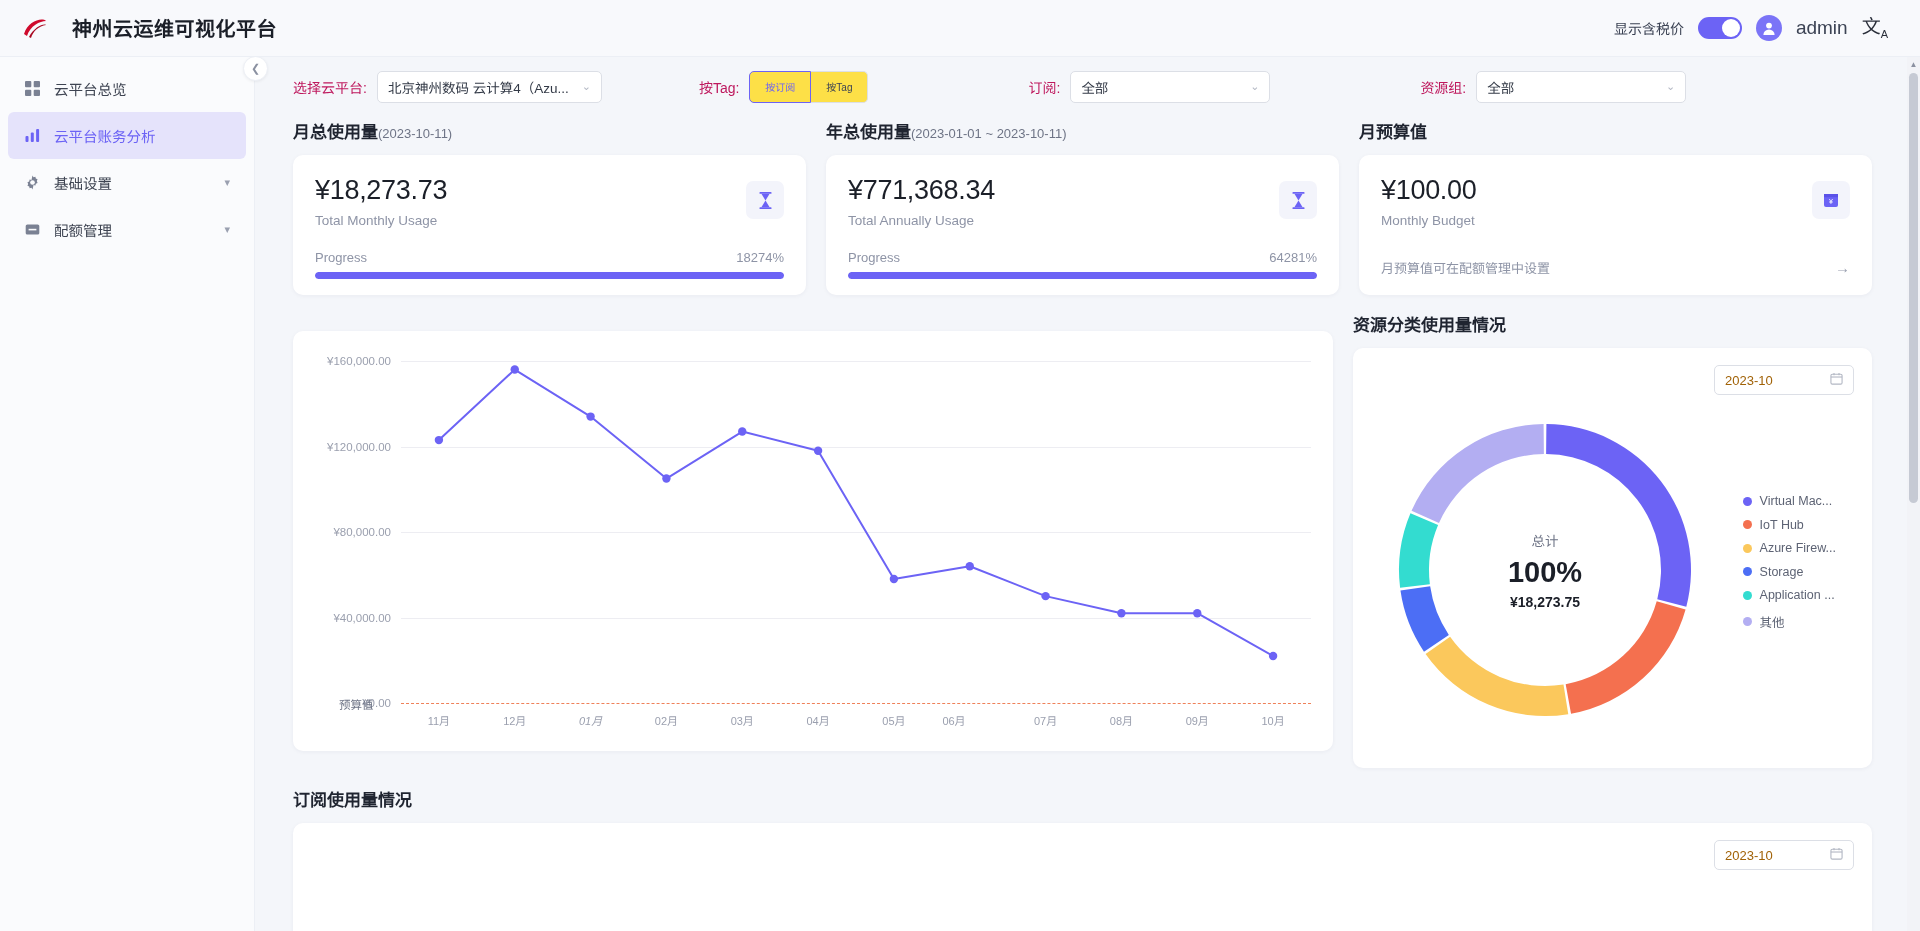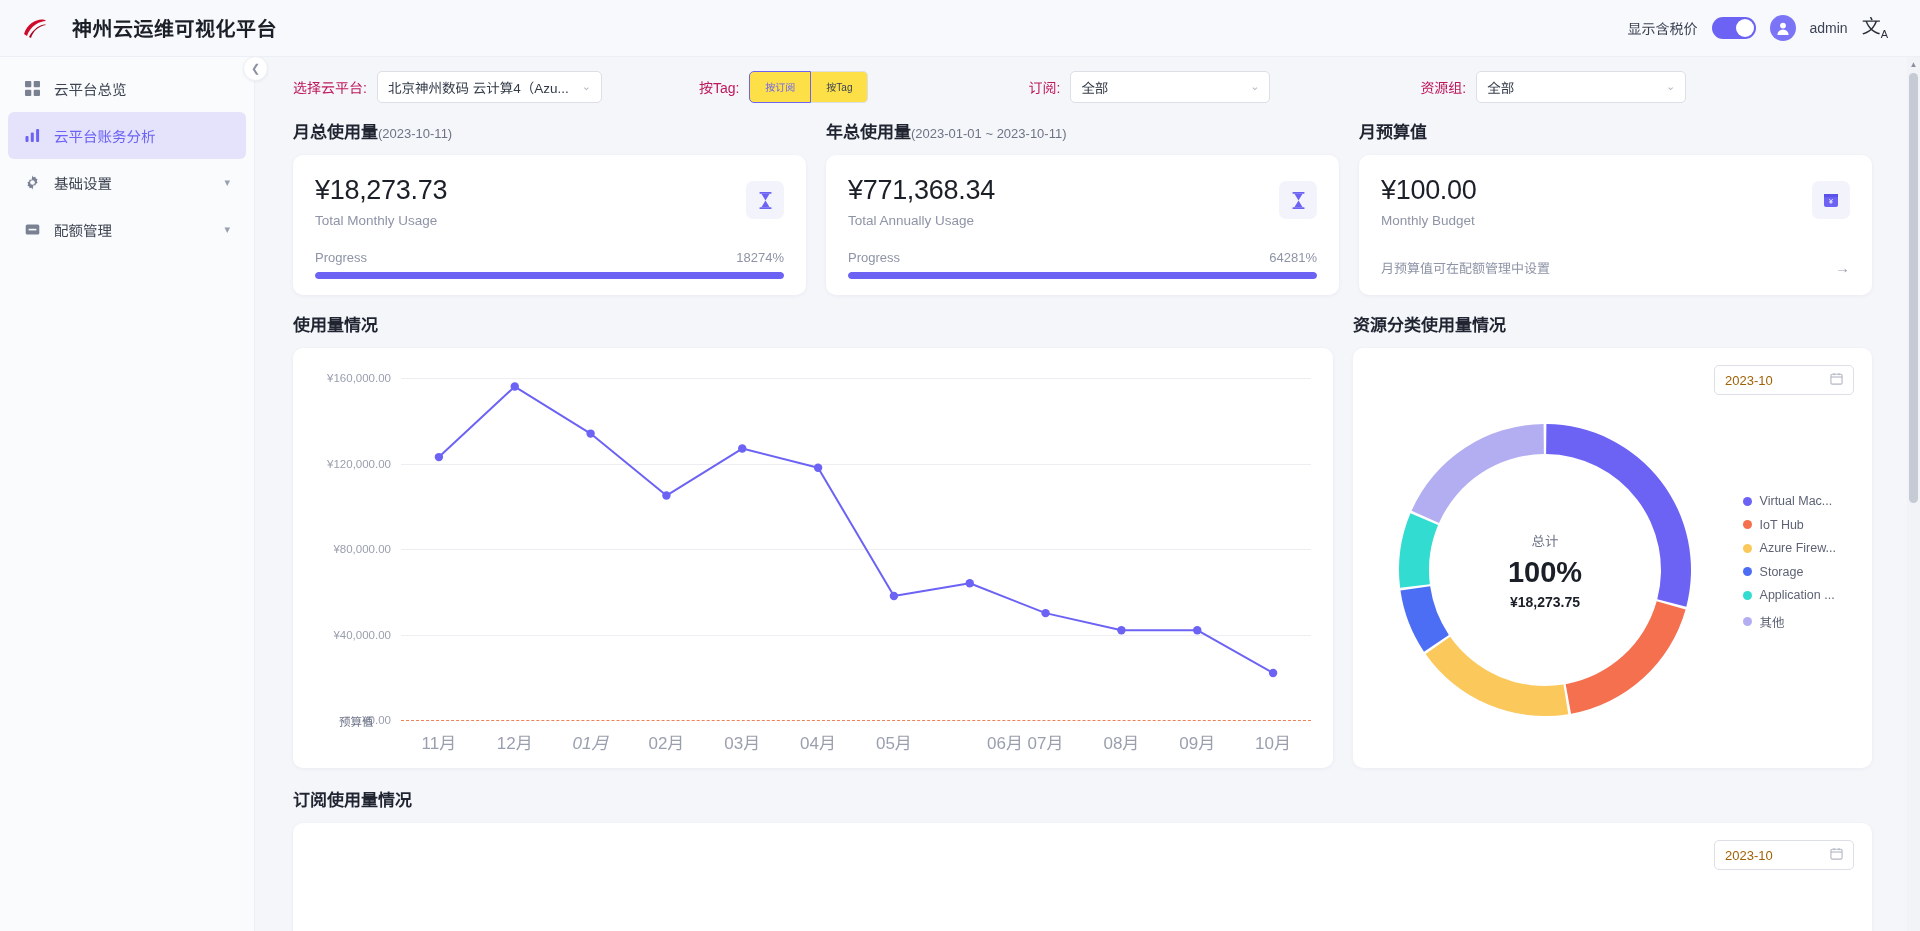--- a/index.html
+++ b/index.html
@@ -37,21 +37,21 @@
   .switch::after {
     content: ""; position: absolute; right: 2px; top: 2px;
     width: 18px; height: 18px; border-radius: 50%; background: #fff;
   }
   .avatar {
     width: 26px; height: 26px; border-radius: 50%;
     background: #7b74f7; display: flex; align-items: center; justify-content: center;
     flex: none;
   }
   .avatar svg { display: block; }
-  .user-name { font-size: 14px; color: #3c4354; }
+  .user-name { font-size: 19px; color: #3c4354; }
   .lang-icon { font-size: 19px; color: #2a2f3a; cursor: pointer; line-height: 1; }
 
   
   .sidebar {
     position: absolute; top: 57px; left: 0; width: 255px; height: 874px;
     background: #fafbfd; border-right: 1px solid #eceff5; padding-top: 8px;
     z-index: 20;
   }
   .nav-item {
     display: flex; align-items: center; height: 47px; margin: 0 8px;
@@ -170,21 +170,21 @@
   .datepicker .cal { margin-left: auto; color: #b3b8c4; font-size: 13px; }
 
   
   .linechart { position: absolute; inset: 0; }
   .lc-ylabel {
     position: absolute; font-size: 11.5px; color: #9a9fae; text-align: right;
     transform: translateY(-50%); white-space: nowrap;
   }
   .lc-grid { position: absolute; height: 1px; background: #ededf2; }
   .lc-xlabel {
-    position: absolute; font-size: 17px; color: #9a9fae;
+    position: absolute; font-size: 11px; color: #9a9fae;
     transform: translateX(-50%); white-space: nowrap;
   }
   .lc-budget-line {
     position: absolute; height: 0; border-top: 1.5px dashed #ef8159;
   }
   .lc-budget-label {
     position: absolute; font-size: 11.5px; color: #6e7486; white-space: nowrap;
   }
 
   
@@ -416,42 +416,41 @@
             <span>月预算值可在配额管理中设置</span>
             <span class="arr">→</span>
           </div>
         </div>
       </div>
     </div>
 
     <div class="charts-row">
 
       <div class="usage-col">
-        <div class="sec-title">使用量情况</div>
         <div class="chart-card usage-card">
           <div class="linechart" id="linechart">
               <div class="lc-ylabel" style="top: 372px; right: 942px;">¥0.00</div>
               <div class="lc-grid" style="left: 108px; width: 910px; top: 286.5px;"></div>
               <div class="lc-ylabel" style="top: 286.5px; right: 942px;">¥40,000.00</div>
               <div class="lc-grid" style="left: 108px; width: 910px; top: 201px;"></div>
               <div class="lc-ylabel" style="top: 201px; right: 942px;">¥80,000.00</div>
               <div class="lc-grid" style="left: 108px; width: 910px; top: 115.5px;"></div>
               <div class="lc-ylabel" style="top: 115.5px; right: 942px;">¥120,000.00</div>
               <div class="lc-grid" style="left: 108px; width: 910px; top: 30px;"></div>
               <div class="lc-ylabel" style="top: 30px; right: 942px;">¥160,000.00</div>
               <div class="lc-budget-line" style="left: 108px; width: 910px; top: 372px;"></div>
               <div class="lc-budget-label" style="left: 46px; top: 365px;">预算值</div>
               <div class="lc-xlabel" style="left: 145.917px; top: 381px;">11月</div>
               <div class="lc-xlabel" style="left: 221.75px; top: 381px;">12月</div>
               <div class="lc-xlabel" style="left: 297.583px; top: 381px; font-style: italic;">01月</div>
               <div class="lc-xlabel" style="left: 373.417px; top: 381px;">02月</div>
               <div class="lc-xlabel" style="left: 449.25px; top: 381px;">03月</div>
               <div class="lc-xlabel" style="left: 525.083px; top: 381px;">04月</div>
               <div class="lc-xlabel" style="left: 600.917px; top: 381px;">05月</div>
-              <div class="lc-xlabel" style="left: 712px; top: 381px;">06月</div>
+              <div class="lc-xlabel" style="left: 661px; top: 381px;">06月</div>
               <div class="lc-xlabel" style="left: 752.583px; top: 381px;">07月</div>
               <div class="lc-xlabel" style="left: 828.417px; top: 381px;">08月</div>
               <div class="lc-xlabel" style="left: 904.25px; top: 381px;">09月</div>
               <div class="lc-xlabel" style="left: 980.083px; top: 381px;">10月</div>
               <svg width="1040" height="420" style="position: absolute; left: 0px; top: 0px;">
                 <polyline points="145.91666666666666,109.08749999999998 221.75,38.55000000000001 297.5833333333333,85.57499999999999 373.41666666666663,147.5625 449.25,100.53750000000002 525.0833333333333,119.77499999999998 600.9166666666666,248.025 676.75,235.2 752.5833333333333,265.125 828.4166666666666,282.225 904.25,282.225 980.0833333333333,324.975" fill="none" stroke="#6c63f5" stroke-width="2" stroke-linejoin="round"></polyline>
                 <circle cx="145.91666666666666" cy="109.08749999999998" r="4.2" fill="#6c63f5"></circle>
                 <circle cx="221.75" cy="38.55000000000001" r="4.2" fill="#6c63f5"></circle>
                 <circle cx="297.5833333333333" cy="85.57499999999999" r="4.2" fill="#6c63f5"></circle>
                 <circle cx="373.41666666666663" cy="147.5625" r="4.2" fill="#6c63f5"></circle>

